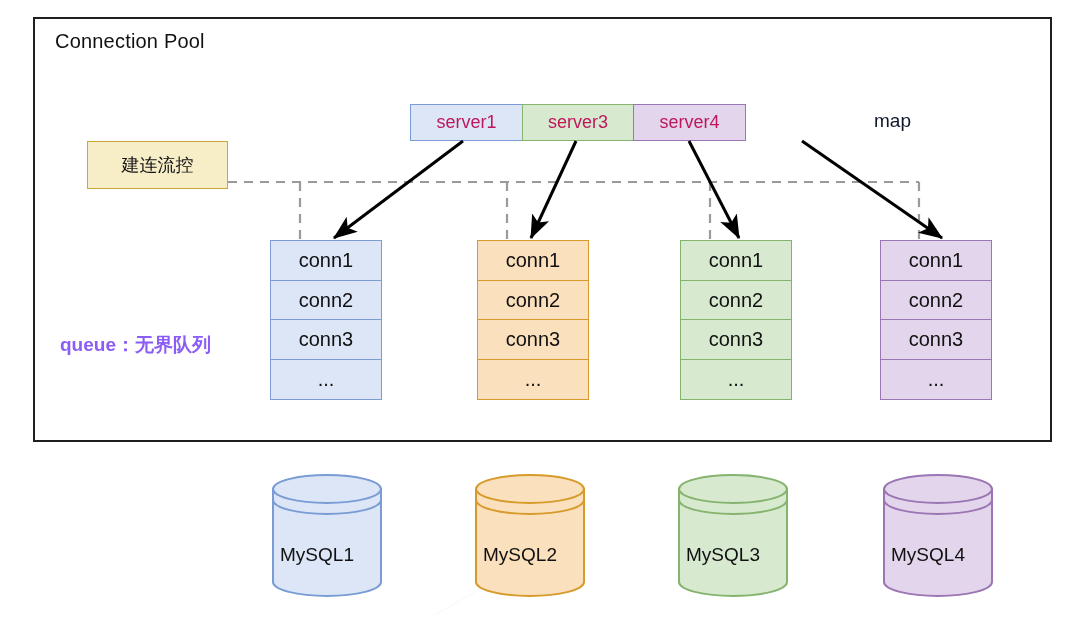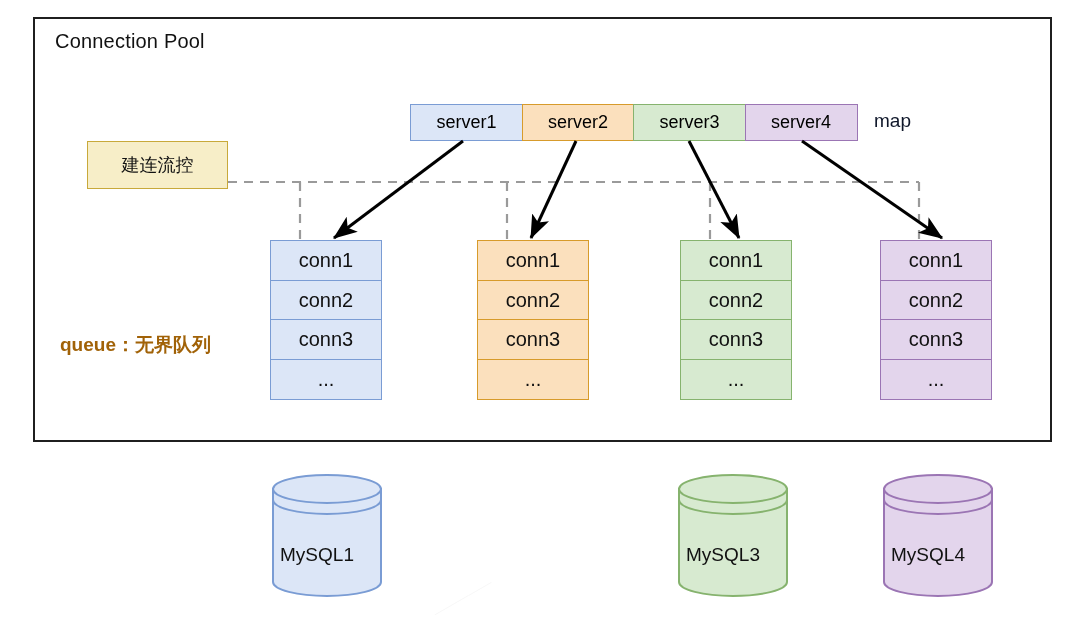--- a/index.html
+++ b/index.html
@@ -56,21 +56,21 @@
   }
   .server-cell {
     width: 113px;
     height: 37px;
     box-sizing: border-box;
     border: 1.5px solid #000;
     display: flex;
     align-items: center;
     justify-content: center;
     font-size: 18px;
-    color: #000000;
+    color: #be185d;
     margin-left: -1.5px;
   }
   .server-cell:first-child { margin-left: 0; }
 
   .sv-blue   { background: #dce6f7; border-color: #7a9cd4; }
   .sv-orange { background: #fbe0bd; border-color: #d79b2b; }
   .sv-green  { background: #d7ead0; border-color: #86b36e; }
   .sv-purple { background: #e3d5ec; border-color: #9b75b4; }
 
   .map-label {
@@ -98,21 +98,21 @@
     color: #111;
   }
 
   
   .queue-label {
     position: absolute;
     left: 60px;
     top: 332px;
     font-size: 19px;
     font-weight: bold;
-    color: #a16207;
+    color: #8b5cf6;
     white-space: nowrap;
   }
 
   
   .conn-col {
     position: absolute;
     top: 240px;
     width: 112px;
   }
   .conn-cell {
@@ -193,21 +193,20 @@
   <div class="wm" style="left:60px; top:250px;">—————</div>
   <div class="wm" style="left:560px; top:360px;">—————</div>
   <div class="wm" style="left:430px; top:590px;">—————</div>
   <div class="wm" style="left:860px; top:300px;">—————</div>
 
   <div class="pool-frame"></div>
   <div class="pool-title">Connection Pool</div>
 
   <div class="server-row">
     <div class="server-cell sv-blue">server1</div>
-    <div class="server-cell sv-orange">server2</div>
     <div class="server-cell sv-green">server3</div>
     <div class="server-cell sv-purple">server4</div>
   </div>
   <div class="map-label">map</div>
 
   <div class="flow-box">建连流控</div>
 
   <div class="queue-label">queue：无界队列</div>
 
   <div class="conn-col col0">
@@ -240,20 +239,28 @@
 
   <div class="db db0">
     <svg viewBox="0 0 110 123" xmlns="http://www.w3.org/2000/svg">
       <path d="M1,15 L1,108 A54,14 0 0 0 109,108 L109,15 Z" fill="#dce6f7" stroke="#7a9cd4" stroke-width="2"></path>
       <ellipse cx="55" cy="15" rx="54" ry="14" fill="#dce6f7" stroke="#7a9cd4" stroke-width="2"></ellipse>
       <path d="M1,26 A54,14 0 0 0 109,26" fill="none" stroke="#7a9cd4" stroke-width="2"></path>
     </svg>
     <div class="db-label">MySQL1</div>
   </div>
 
+  <div class="db db1">
+    <svg viewBox="0 0 110 123" xmlns="http://www.w3.org/2000/svg">
+      <path d="M1,15 L1,108 A54,14 0 0 0 109,108 L109,15 Z" fill="#fbe0bd" stroke="#d79b2b" stroke-width="2"></path>
+      <ellipse cx="55" cy="15" rx="54" ry="14" fill="#fbe0bd" stroke="#d79b2b" stroke-width="2"></ellipse>
+      <path d="M1,26 A54,14 0 0 0 109,26" fill="none" stroke="#d79b2b" stroke-width="2"></path>
+    </svg>
+    <div class="db-label">MySQL2</div>
+  </div>
 
   <div class="db db2">
     <svg viewBox="0 0 110 123" xmlns="http://www.w3.org/2000/svg">
       <path d="M1,15 L1,108 A54,14 0 0 0 109,108 L109,15 Z" fill="#d7ead0" stroke="#86b36e" stroke-width="2"></path>
       <ellipse cx="55" cy="15" rx="54" ry="14" fill="#d7ead0" stroke="#86b36e" stroke-width="2"></ellipse>
       <path d="M1,26 A54,14 0 0 0 109,26" fill="none" stroke="#86b36e" stroke-width="2"></path>
     </svg>
     <div class="db-label">MySQL3</div>
   </div>
 

